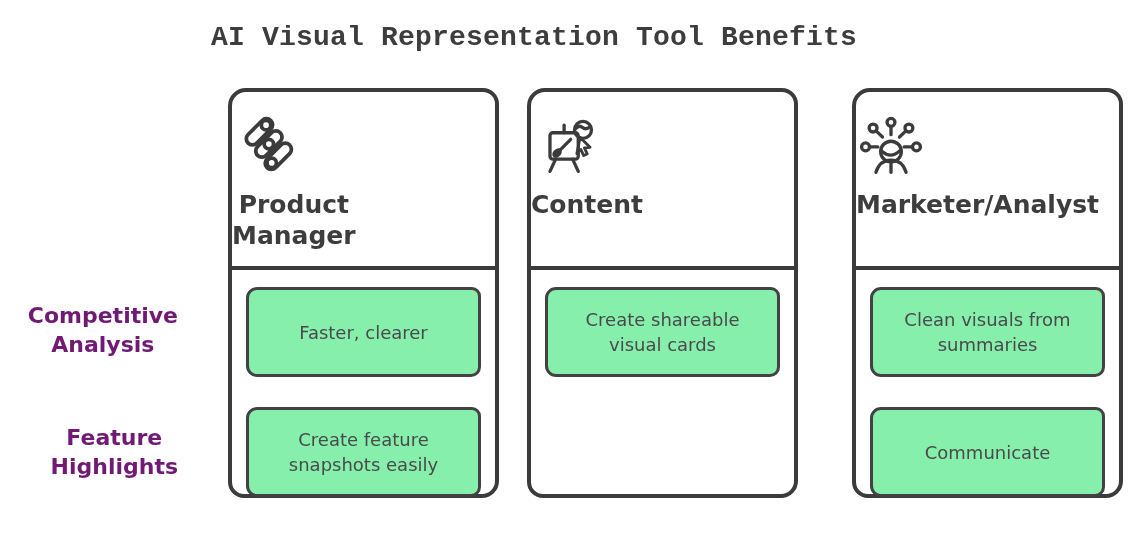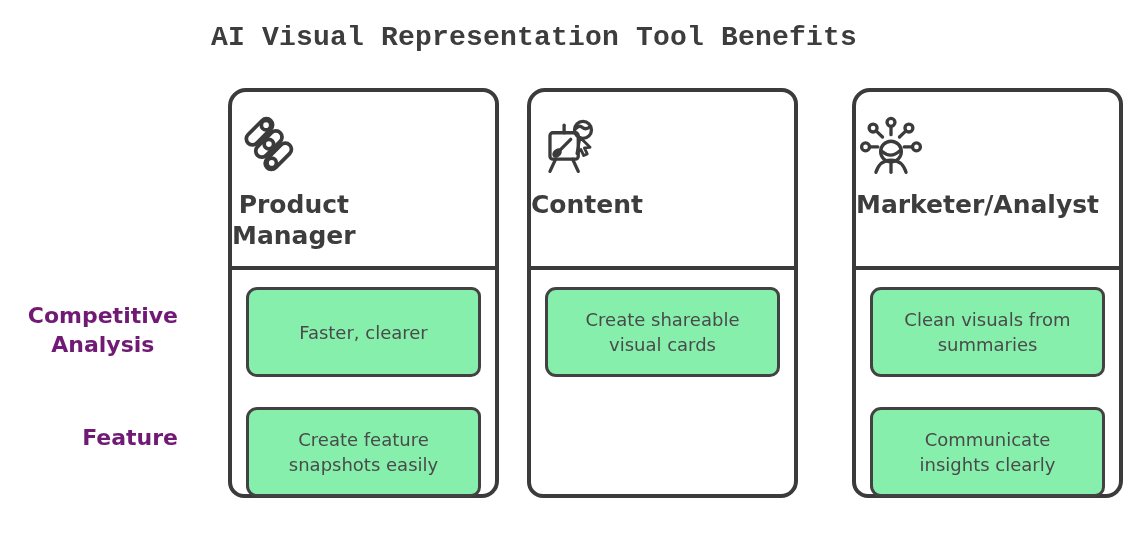--- a/index.html
+++ b/index.html
@@ -50,20 +50,21 @@
 <div class="canvas">
 
   <h1 class="diagram-title">AI Visual Representation Tool Benefits</h1>
 
   <div class="row-label" id="row-label-0">
     <span>Competitive</span>
     <span>Analysis</span>
   </div>
   <div class="row-label" id="row-label-1">
     <span>Feature</span>
+    <span>Highlights</span>
   </div>
 
   <div class="card" id="card-0">
     <div class="card-header">
       <svg class="card-icon" viewBox="0 0 70 70" aria-label="sketch-diagonal-bars-icon">
         <g class="stroke" stroke-width="4" fill="#ffffff">
           <rect x="30" y="40.5" width="34" height="13" rx="6.5" fill="#ffffff" transform="rotate(-45 47 47)"></rect>
           <circle cx="40" cy="54" r="5" fill="#ffffff"></circle>
           <rect x="20" y="27.5" width="34" height="13" rx="6.5" fill="#ffffff" transform="rotate(-45 37 34)"></rect>
           <circle cx="37" cy="34" r="5" fill="#ffffff"></circle>
@@ -139,18 +140,17 @@
         <span></span>
       </div>
     </div>
     <div class="card-body">
       <div class="cell">
         <span>Clean visuals from</span>
         <span>summaries</span>
       </div>
       <div class="cell">
         <span>Communicate</span>
-        <span>insights clearly</span>
       </div>
     </div>
   </div>
 
 </div>
 
 </body></html>

